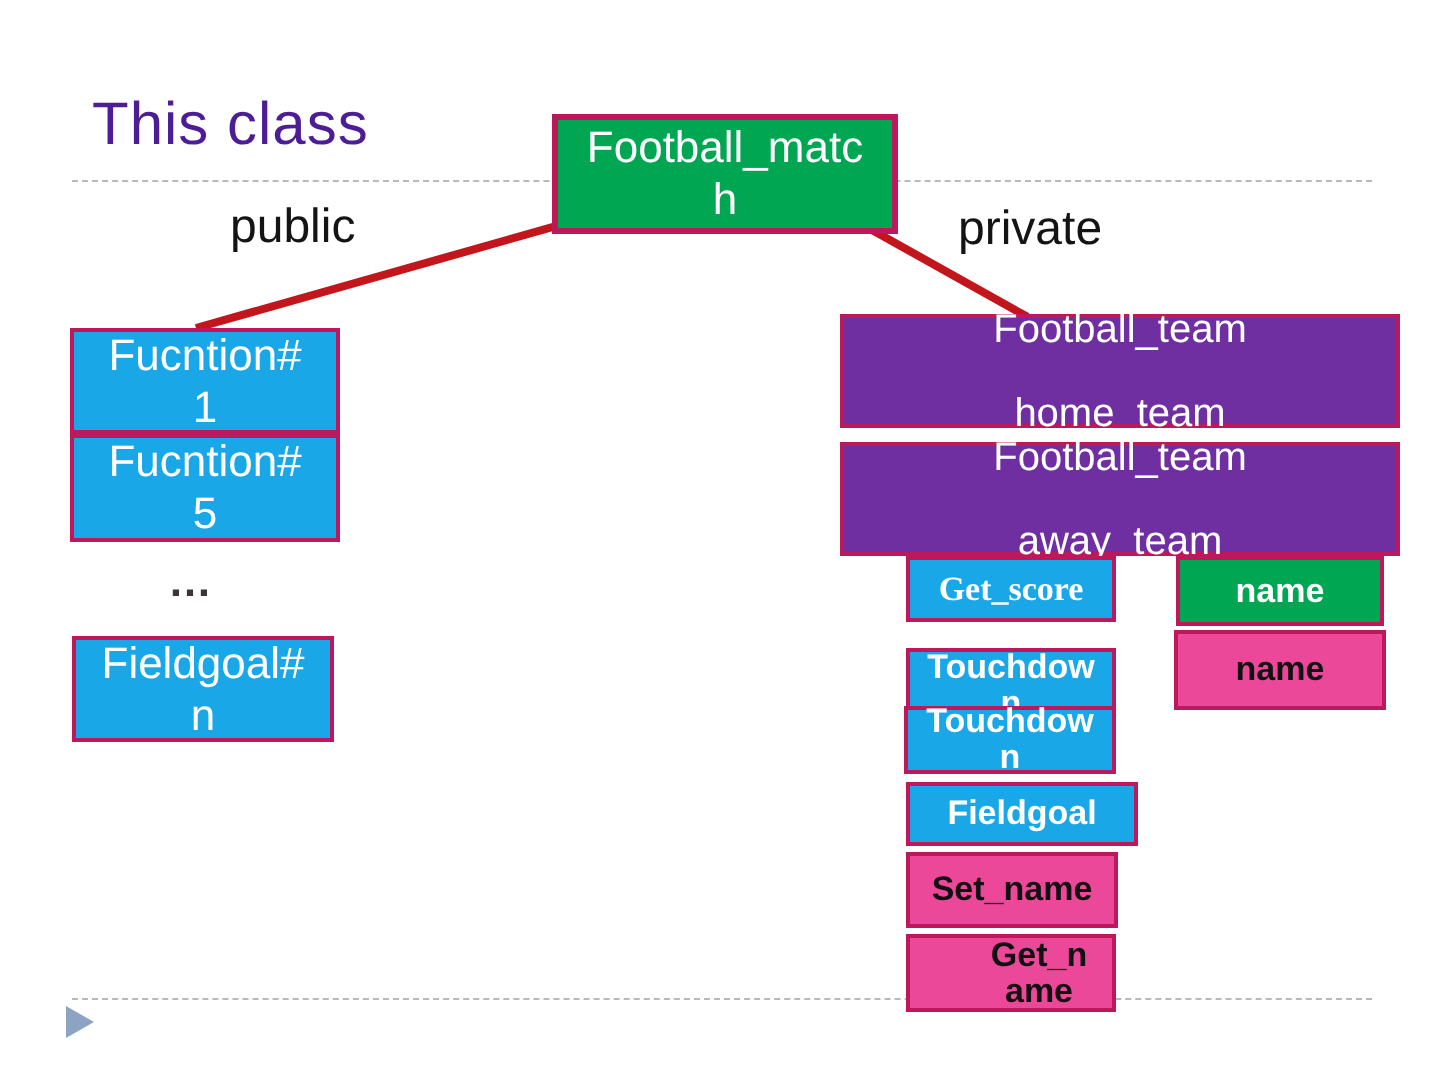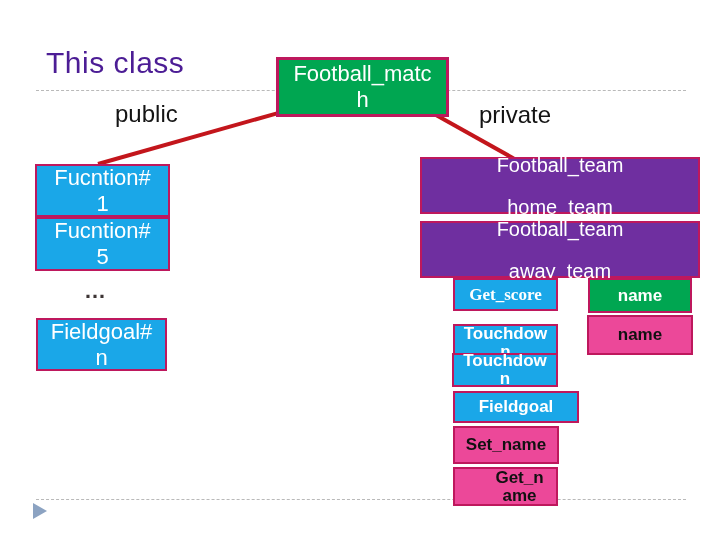--- a/index.html
+++ b/index.html
@@ -143,21 +143,21 @@
 
   <div class="shape blue small-box" style="left:453px; top:278px; width:105px; height:33px;font-family:Liberation Serif, serif;">
     <span>Get_score</span>
   </div>
   <div class="shape blue small-box" style="left:453px; top:324px; width:105px; height:37px;">
     <span>Touchdown</span>
   </div>
   <div class="shape blue small-box" style="left:452px; top:353px; width:106px; height:34px;">
     <span>Touchdown</span>
   </div>
-  <div class="shape blue small-box" style="left:453px; top:391px; width:126px; height:32px;">
+  <div class="shape blue small-box" style="left:453px; top:391px; width:116px; height:32px;">
     <span>Fieldgoal</span>
   </div>
 
   <div class="shape yellow small-box" style="left:453px; top:426px; width:106px; height:38px;">
     <span>Set_name</span>
   </div>
   <div class="shape yellow small-box" style="left:453px; top:467px; width:105px; height:39px;padding-left:36px;">
     <span>Get_name</span>
   </div>
 

